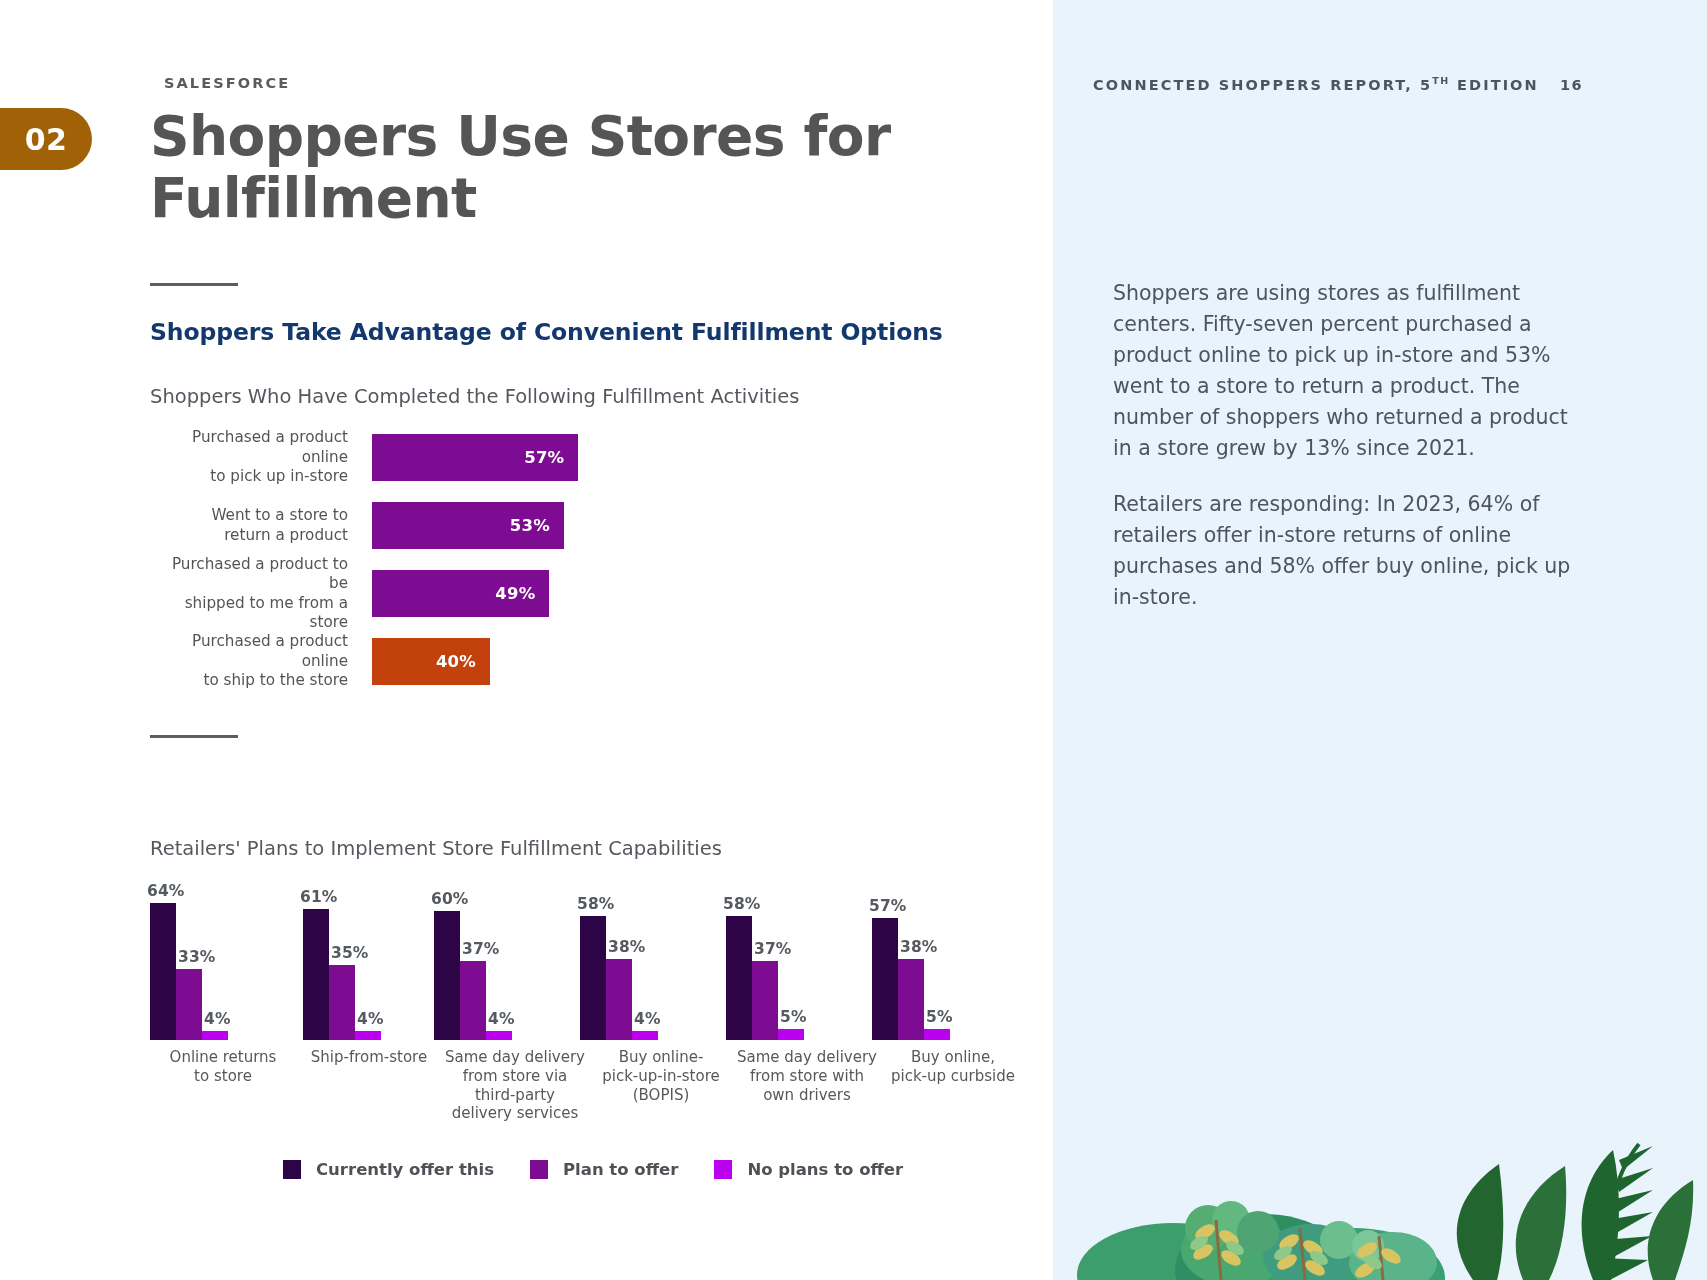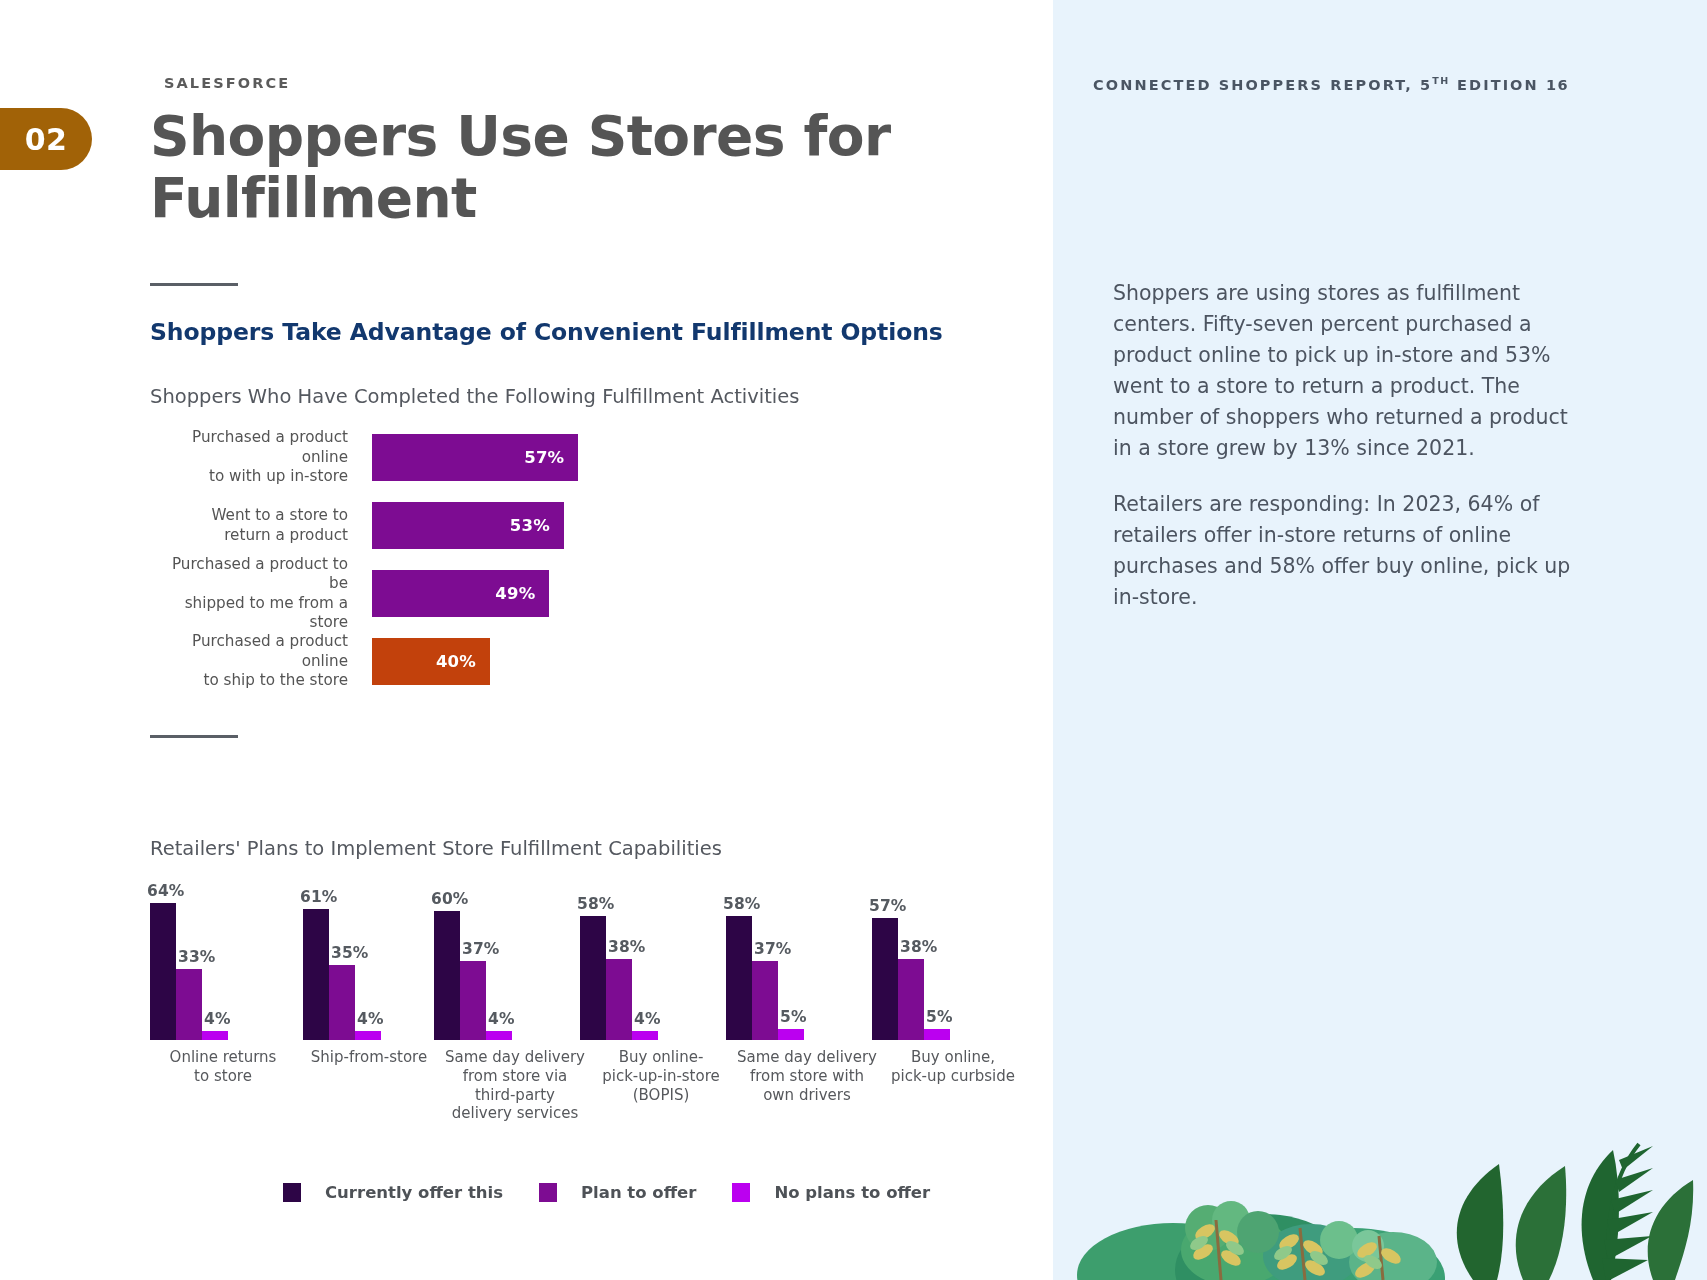--- a/index.html
+++ b/index.html
@@ -68,21 +68,21 @@
     font-weight: 700;
     letter-spacing: 2.1px;
     color: #4a5563;
     white-space: nowrap;
   }
   .page-header-right sup {
     font-size: 9.5px;
     vertical-align: super;
     letter-spacing: 1.6px;
   }
-  .page-num { margin-left: 0; letter-spacing: 1.4px; text-align: center; }
+  .page-num { margin-left: 14px; letter-spacing: 1.4px; text-align: center; }
 
   .title {
     position: absolute;
     left: 150px;
     top: 105px;
     width: 760px;
     font-size: 55px;
     line-height: 1.13;
     font-weight: 700;
     color: #555555;
@@ -185,21 +185,21 @@
 
   
   .legend {
     position: absolute;
     left: 283px;
     top: 1160px;
     display: flex;
     align-items: center;
     gap: 36px;
   }
-  .legend-item { display: flex; align-items: center; gap: 24px; margin-top: 23px; }
+  .legend-item { display: flex; align-items: center; gap: 15px; }
   .legend-swatch { width: 18px; height: 19px; }
   .legend-text { font-size: 16.5px; font-weight: 700; color: #4e5257; }
 
   
   .panel-text {
     position: absolute;
     left: 1113px;
     top: 278px;
     width: 460px;
     font-size: 20.5px;
@@ -300,21 +300,21 @@
   <h1 class="title">Shoppers Use Stores for Fulfillment</h1>
 
   <div class="rule" style="left:150px; top:283px;"></div>
   <div class="sec-head" style="left:150px; top:318px;">Shoppers Take Advantage of Convenient Fulfillment Options</div>
   <div class="sec-sub" style="left:150px; top:385px;">Shoppers Who Have Completed the Following Fulfillment Activities</div>
 
   <div class="hbar-chart" id="hbar-chart">
       <div class="hbar-row">
         <div class="hbar-label">
           <div>Purchased a product online</div>
-          <div>to with up in-store</div>
+          <div>to pick up in-store</div>
         </div>
         <div class="hbar-track">
           <div class="hbar-fill" style="width: 206.34px; background: rgb(125, 12, 146);">
             <span class="hbar-val">57%</span>
           </div>
         </div>
       </div>
       <div class="hbar-row">
         <div class="hbar-label">
           <div>Went to a store to</div>

